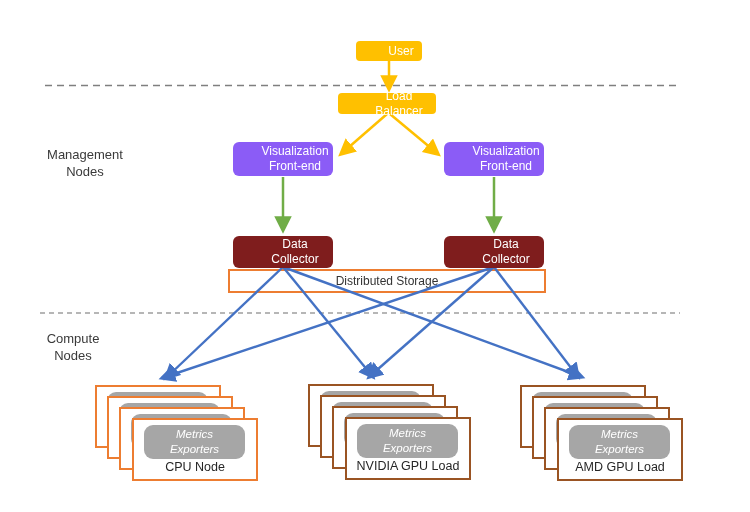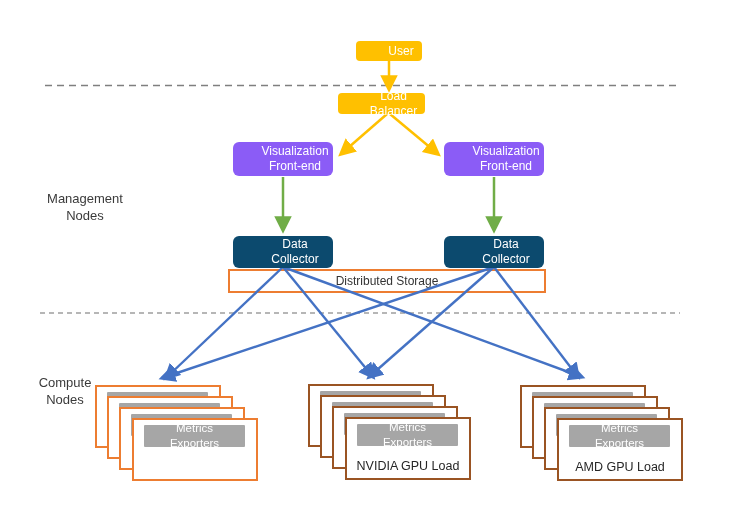--- a/index.html
+++ b/index.html
@@ -8,41 +8,41 @@
     position:relative;width:750px;height:512px;background:#ffffff;
     font-family:"Liberation Sans",sans-serif;overflow:hidden;
   }
   #connector-layer{position:absolute;left:0;top:0;width:750px;height:512px;z-index:2;}
   .node-box{
     position:absolute;z-index:3;display:flex;align-items:center;justify-content:center;
     color:#ffffff;text-align:center;font-size:12px;line-height:15px;white-space:pre-line;padding-left:24px;
   }
   .fill-yellow{background:#FFC000;border-radius:4px;}
   .fill-green{background:#8b5cf6;border-radius:6px;}
-  .fill-blue{background:#0c4a6e;border-radius:6px;}
+  .fill-blue{background:#7f1d1d;border-radius:6px;}
   .storage-box{
     position:absolute;z-index:1;background:#ffffff;border:2px solid #ED7D31;
     display:flex;align-items:center;justify-content:center;
     color:#333333;font-size:12px;
   }
   .section-label{
     position:absolute;z-index:3;color:#3a3a3a;font-size:13px;line-height:17px;
-    text-align:center;white-space:pre-line;margin-top:44px;
+    text-align:center;white-space:pre-line;
   }
   .stack{position:absolute;z-index:3;}
   .stack-layer{
     position:absolute;width:126px;height:63px;background:#ffffff;
     border:2.5px solid #ED7D31;
   }
   .stack.brown .stack-layer{border-color:#9A5423;}
   .exporter-box{
-    position:absolute;top:5px;left:10px;width:101px;height:22px;
-    background:#A6A6A6;border-radius:1px;
+    position:absolute;top:5px;left:10px;width:101px;height:34px;
+    background:#A6A6A6;border-radius:9px;
     display:flex;align-items:center;justify-content:center;
-    color:#ffffff;font-size:11.5px;line-height:15px;text-align:center;white-space:pre-line;
+    color:#ffffff;font-size:11.5px;line-height:15px;text-align:center;white-space:pre-line;font-style:italic;
   }
   .stack-node-label{
     position:absolute;top:40px;left:0;right:0;text-align:center;
     color:#262626;font-size:12.5px;
   }
 </style>
 </head>
 <body>
 
 <div id="canvas">
@@ -73,26 +73,26 @@
     <line x1="283" y1="267" x2="166" y2="378" stroke="#4472C4" stroke-width="2.4" marker-end="url(#arw-b)"></line>
     <line x1="283" y1="267" x2="373" y2="377" stroke="#4472C4" stroke-width="2.4" marker-end="url(#arw-b)"></line>
     <line x1="283" y1="267" x2="582" y2="377" stroke="#4472C4" stroke-width="2.4" marker-end="url(#arw-b)"></line>
     <line x1="494" y1="267" x2="162" y2="378" stroke="#4472C4" stroke-width="2.4" marker-end="url(#arw-b)"></line>
     <line x1="494" y1="267" x2="369" y2="377" stroke="#4472C4" stroke-width="2.4" marker-end="url(#arw-b)"></line>
     <line x1="494" y1="267" x2="578" y2="377" stroke="#4472C4" stroke-width="2.4" marker-end="url(#arw-b)"></line>
   </svg>
 
   <div class="section-label" style="left:35px;top:146px;width:100px;">Management
 Nodes</div>
-  <div class="section-label" style="left:15px;top:330px;width:100px;">Compute
+  <div class="section-label" style="left:23px;top:330px;width:100px;">Compute
 Nodes</div>
 
   <div class="node-box fill-yellow" style="left:356px;top:41px;width:66px;height:20px;">User</div>
 
-  <div class="node-box fill-yellow" style="left:338px;top:93px;width:87px;height:21px;">Load Balancer</div>
+  <div class="node-box fill-yellow" style="left:338px;top:93px;width:98px;height:21px;">Load Balancer</div>
 
   <div class="node-box fill-green" style="left:233px;top:142px;width:100px;height:34px;">Visualization
 Front-end</div>
   <div class="node-box fill-green" style="left:444px;top:142px;width:100px;height:34px;">Visualization
 Front-end</div>
 
   <div class="storage-box" style="left:228px;top:269px;width:318px;height:24px;">
     <span>Distributed Storage</span>
   </div>
 
@@ -107,20 +107,21 @@
     </div>
     <div class="stack-layer" style="left:12px;top:11px;">
       <div class="exporter-box"></div>
     </div>
     <div class="stack-layer" style="left:24px;top:22px;">
       <div class="exporter-box"></div>
     </div>
     <div class="stack-layer" style="left:37px;top:33px;">
       <div class="exporter-box">Metrics
 Exporters</div>
+      <div class="stack-node-label">CPU Node</div>
     </div>
   </div>
 
   <div class="stack brown" style="left:308px;top:384px;">
     <div class="stack-layer" style="left:0px;top:0px;">
       <div class="exporter-box"></div>
     </div>
     <div class="stack-layer" style="left:12px;top:11px;">
       <div class="exporter-box"></div>
     </div>

